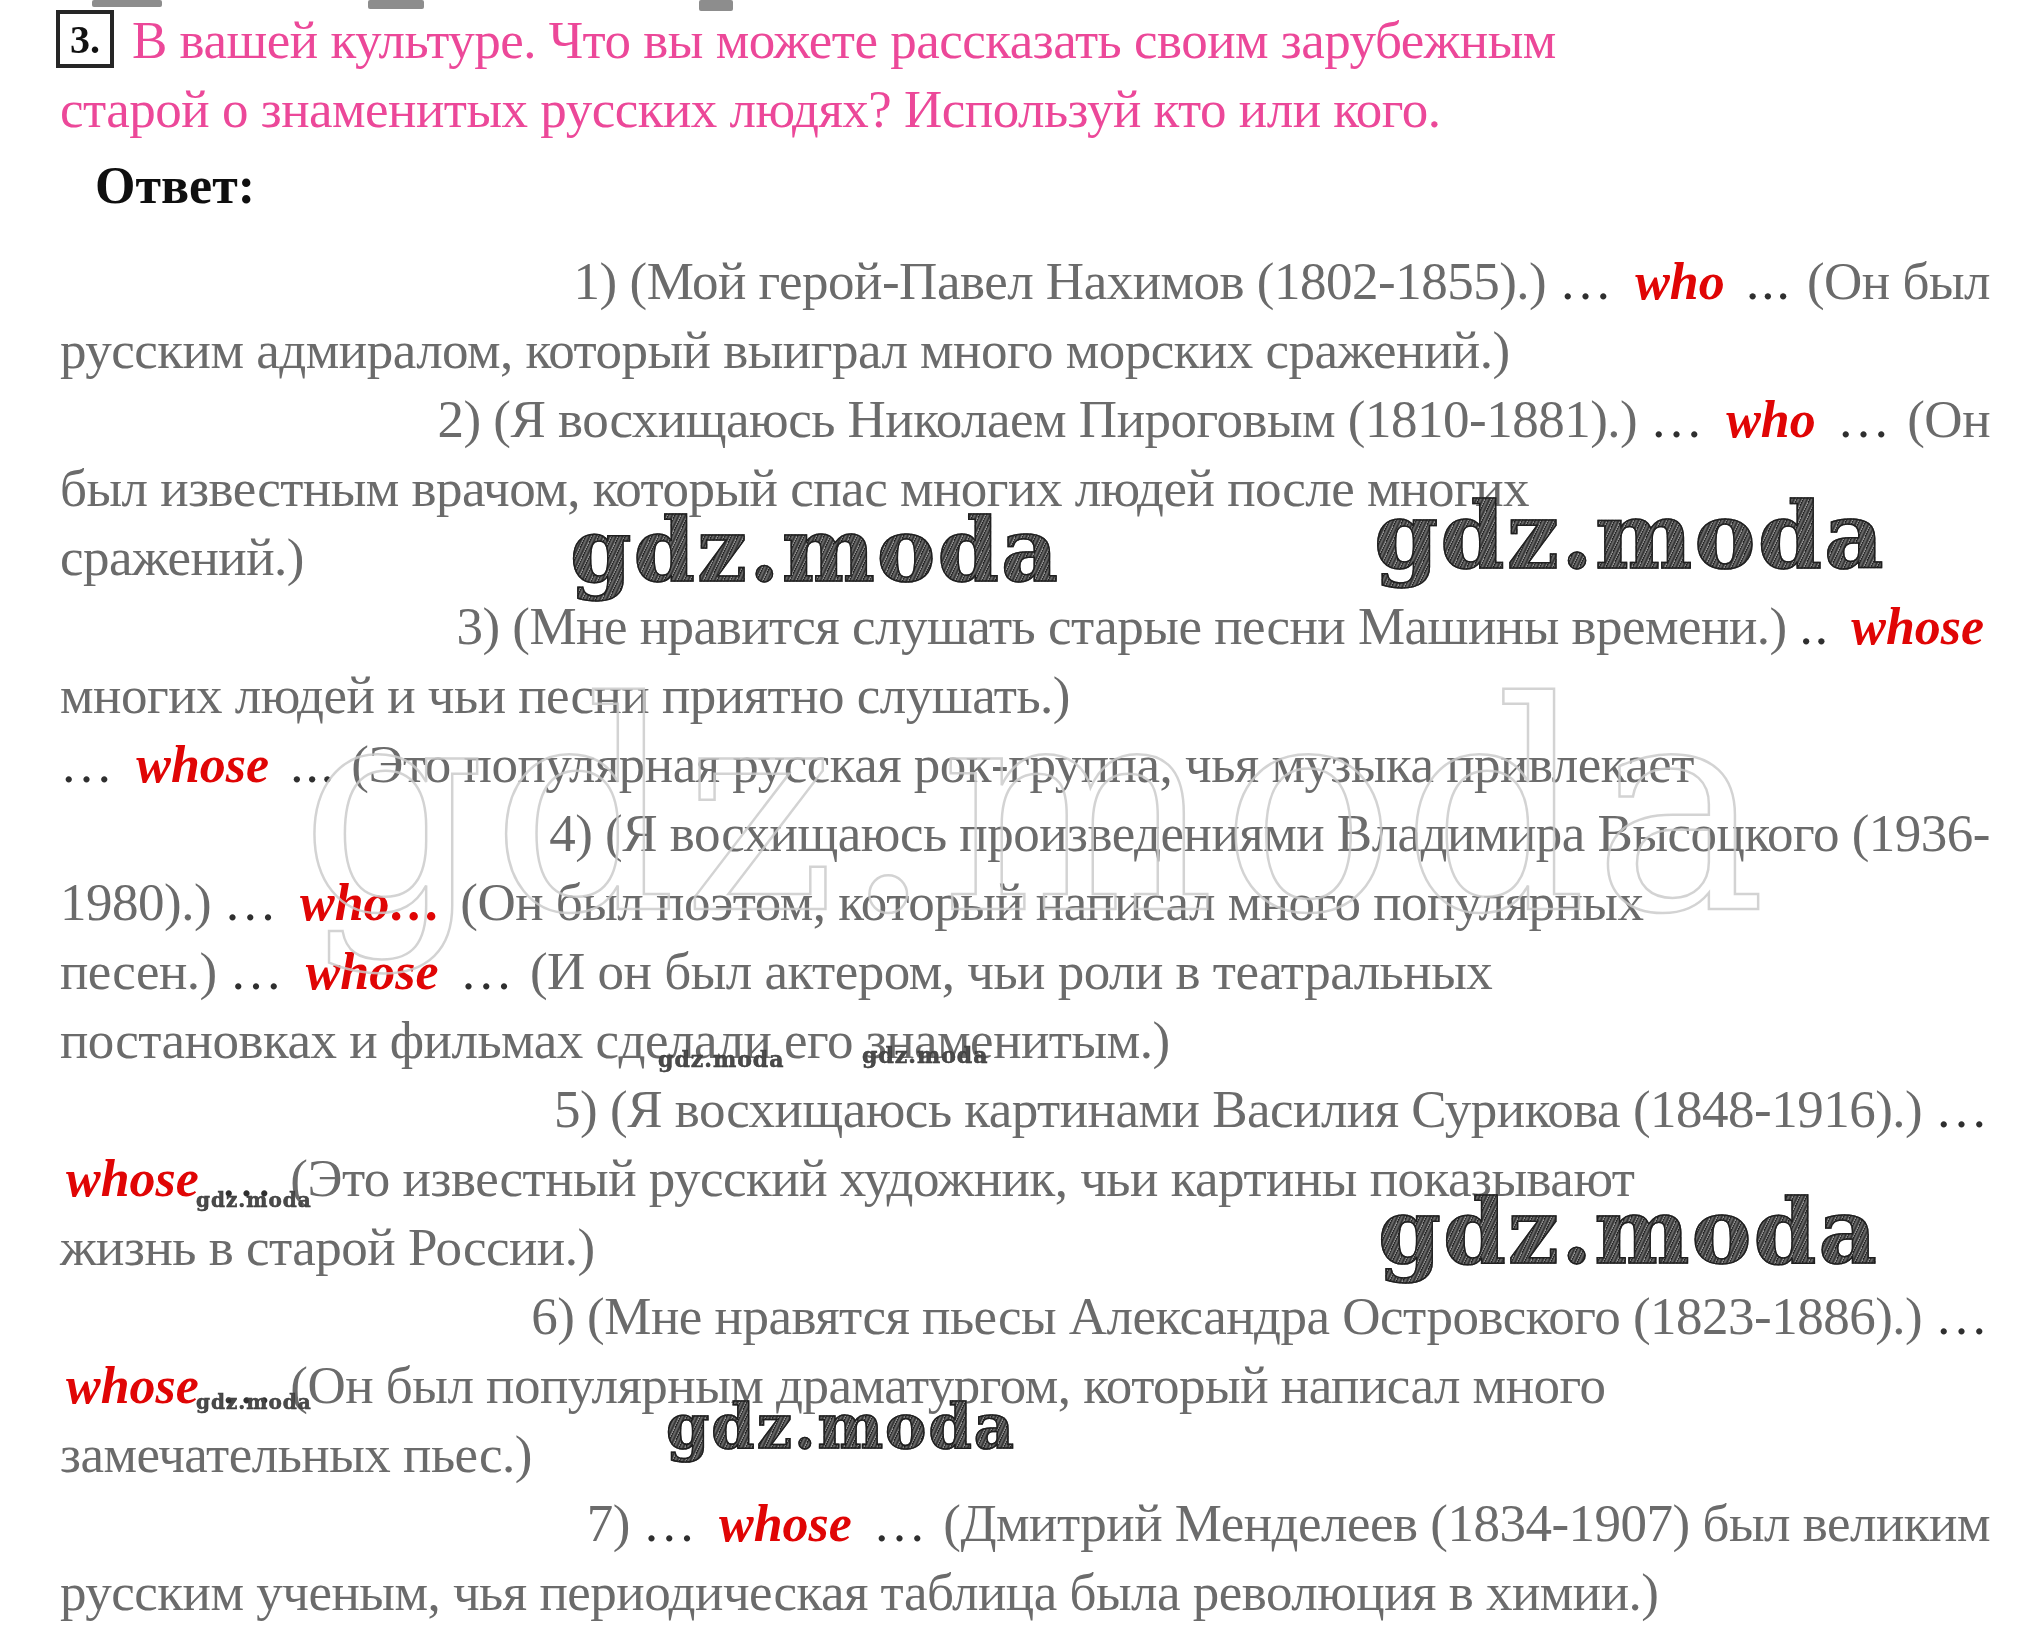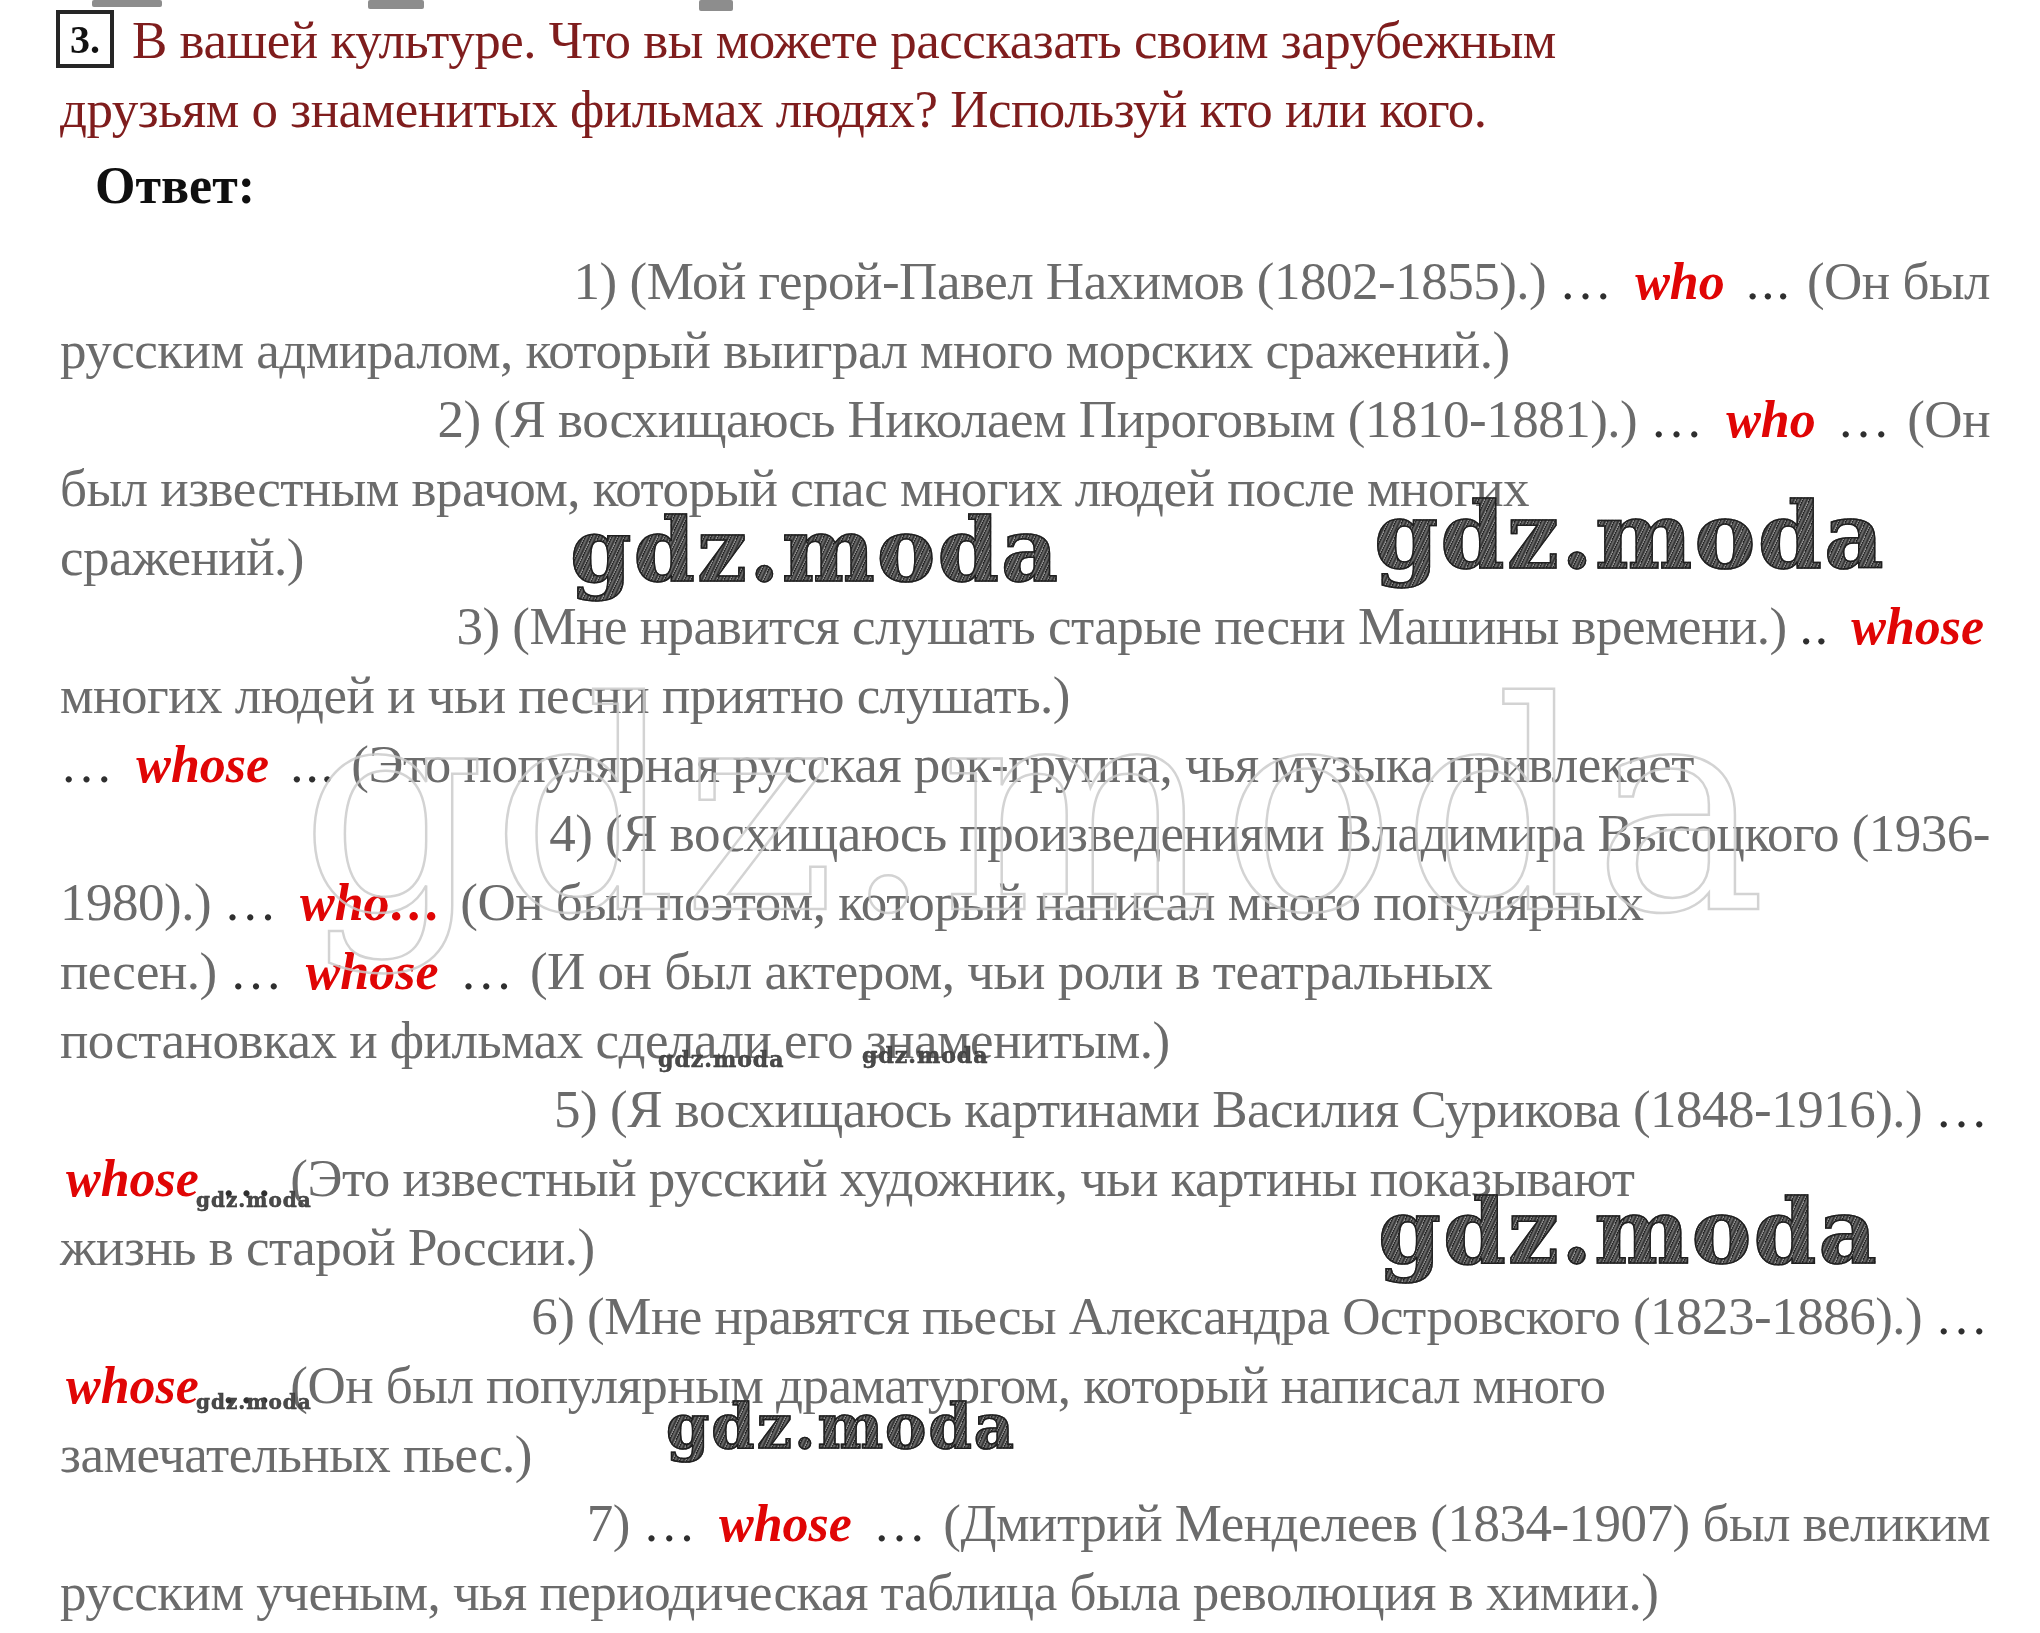--- a/index.html
+++ b/index.html
@@ -18,21 +18,21 @@
 
   
   .num-box{
     position:absolute;left:56px;top:10px;width:50px;height:50px;
     border:4px solid #262626;display:flex;align-items:center;justify-content:center;
     font-weight:700;font-size:40px;color:#111;background:#fff;
   }
 
   .question{
     position:absolute;left:60px;top:6px;width:1940px;
-    font-size:53px;line-height:69px;color:#7f1d1d;letter-spacing:-0.5px;
+    font-size:53px;line-height:69px;color:#ec4899;letter-spacing:-0.5px;
   }
   .question p{margin:0;}
   .question p:first-child{text-indent:72px;}
 
   .answer-label{
     position:absolute;left:60px;top:156px;
     font-size:52px;font-weight:700;color:#0f0f0f;margin-left:35px;
   }
 
   .answer-body{
@@ -71,21 +71,21 @@
   <div class="remnant r1"></div>
   <div class="remnant r2"></div>
   <div class="remnant r3"></div>
 
   <div class="num-box">
     <span>3.</span>
   </div>
 
   <div class="question">
     <p>В вашей культуре. Что вы можете рассказать своим зарубежным</p>
-    <p>друзьям о знаменитых фильмах людях? Используй кто или кого.</p>
+    <p>старой о знаменитых русских людях? Используй кто или кого.</p>
   </div>
 
   <div class="answer-label">Ответ:</div>
 
   <div class="answer-body">
       <p class="ans-line indent"><span>1) (Мой герой-Павел Нахимов (1802-1855).) </span><span class="dots">… </span><span class="red-word">who</span><span class="dots"> ... </span><span>(Он был</span></p>
       <p class="ans-line"><span>русским адмиралом, который выиграл много морских сражений.)</span></p>
       <p class="ans-line indent"><span>2) (Я восхищаюсь Николаем Пироговым (1810-1881).) </span><span class="dots">… </span><span class="red-word">who</span><span class="dots"> … </span><span>(Он</span></p>
       <p class="ans-line"><span>был известным врачом, который спас многих людей после многих</span></p>
       <p class="ans-line"><span>сражений.)</span></p>

